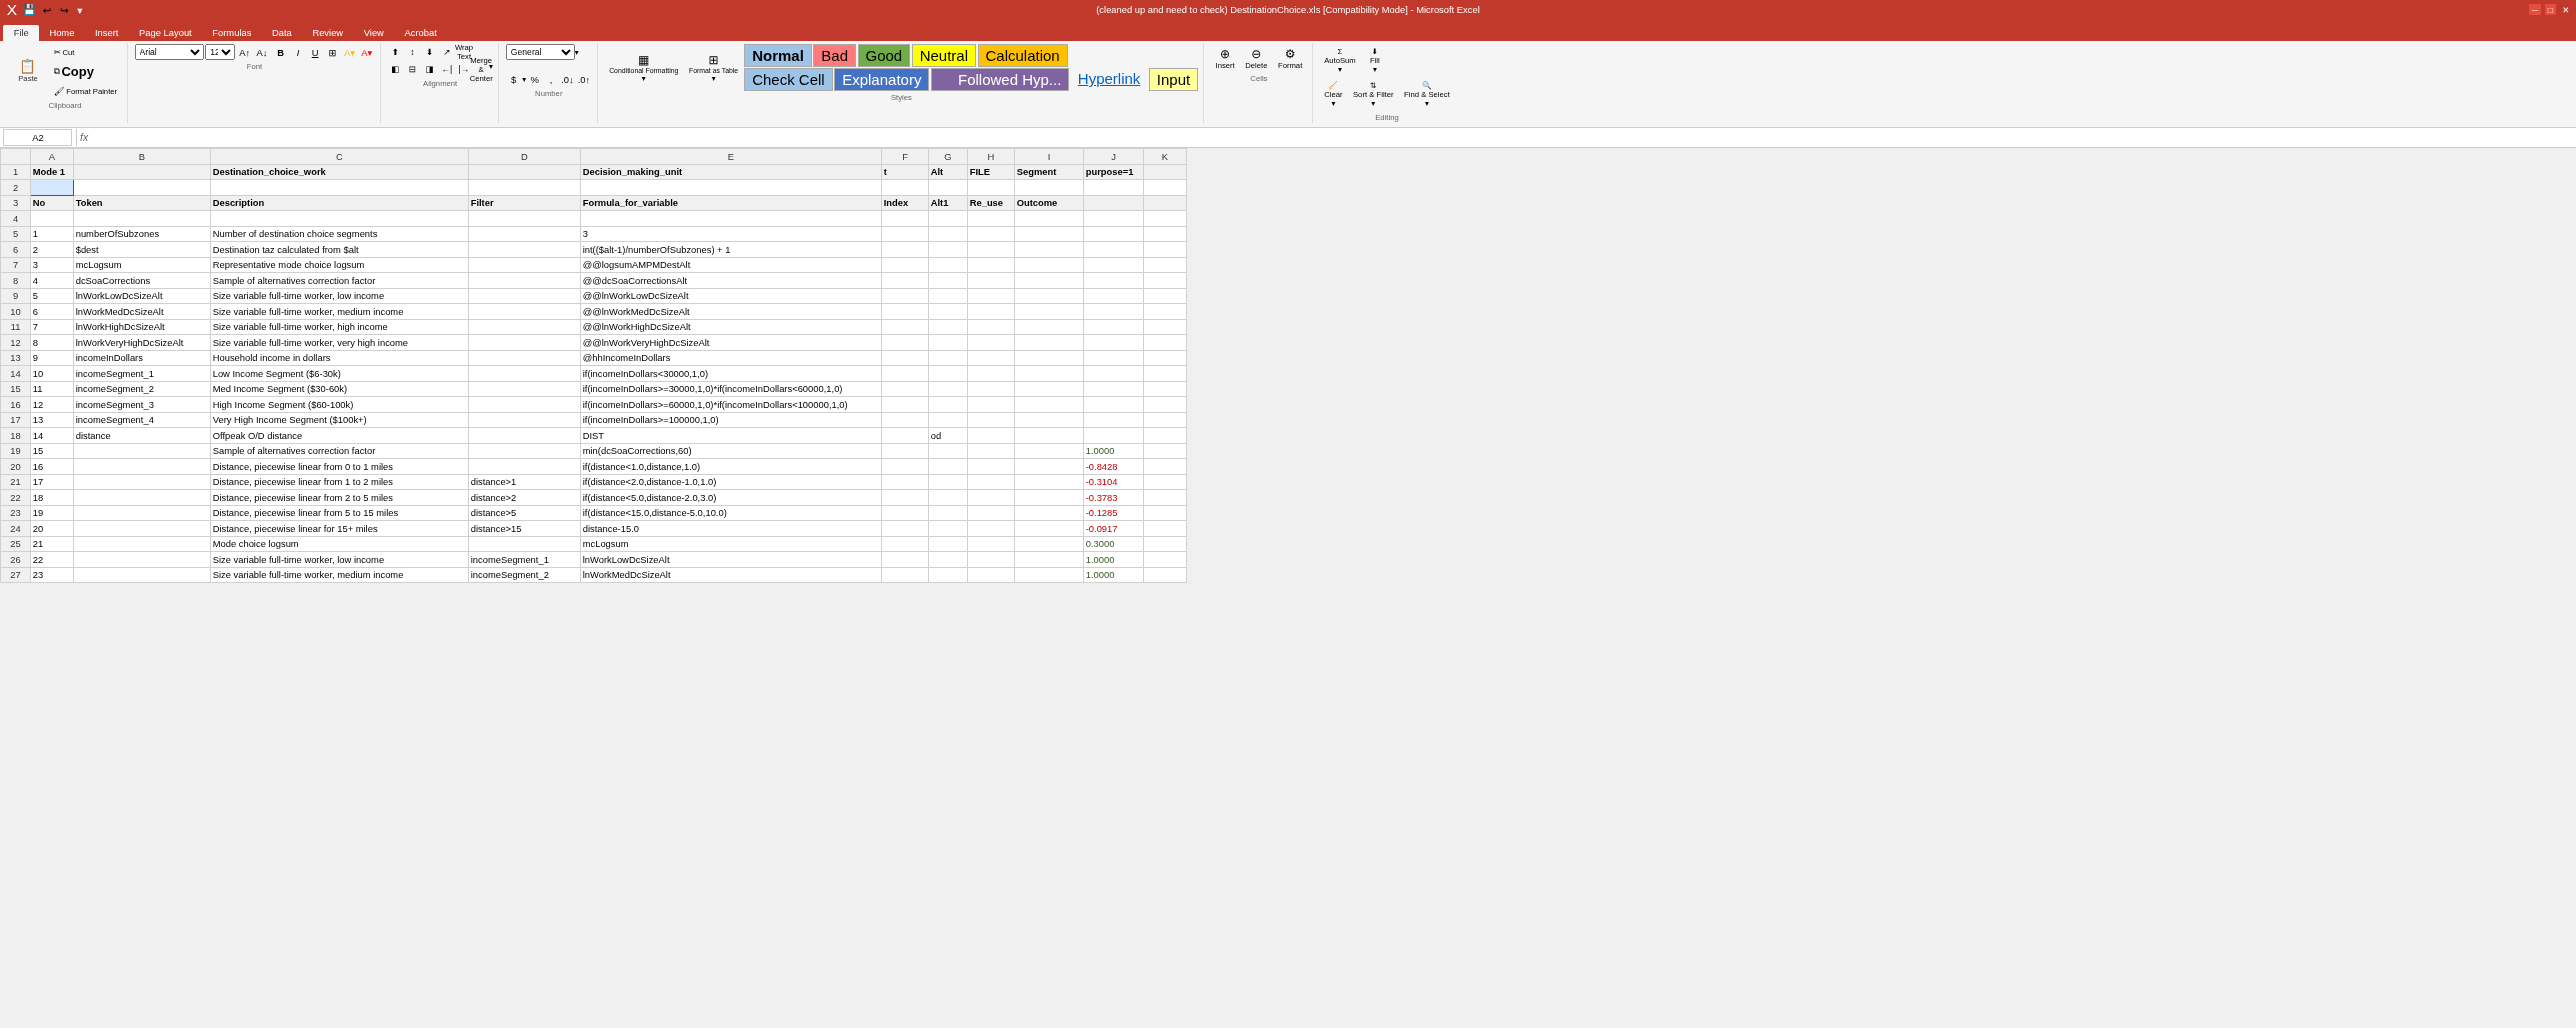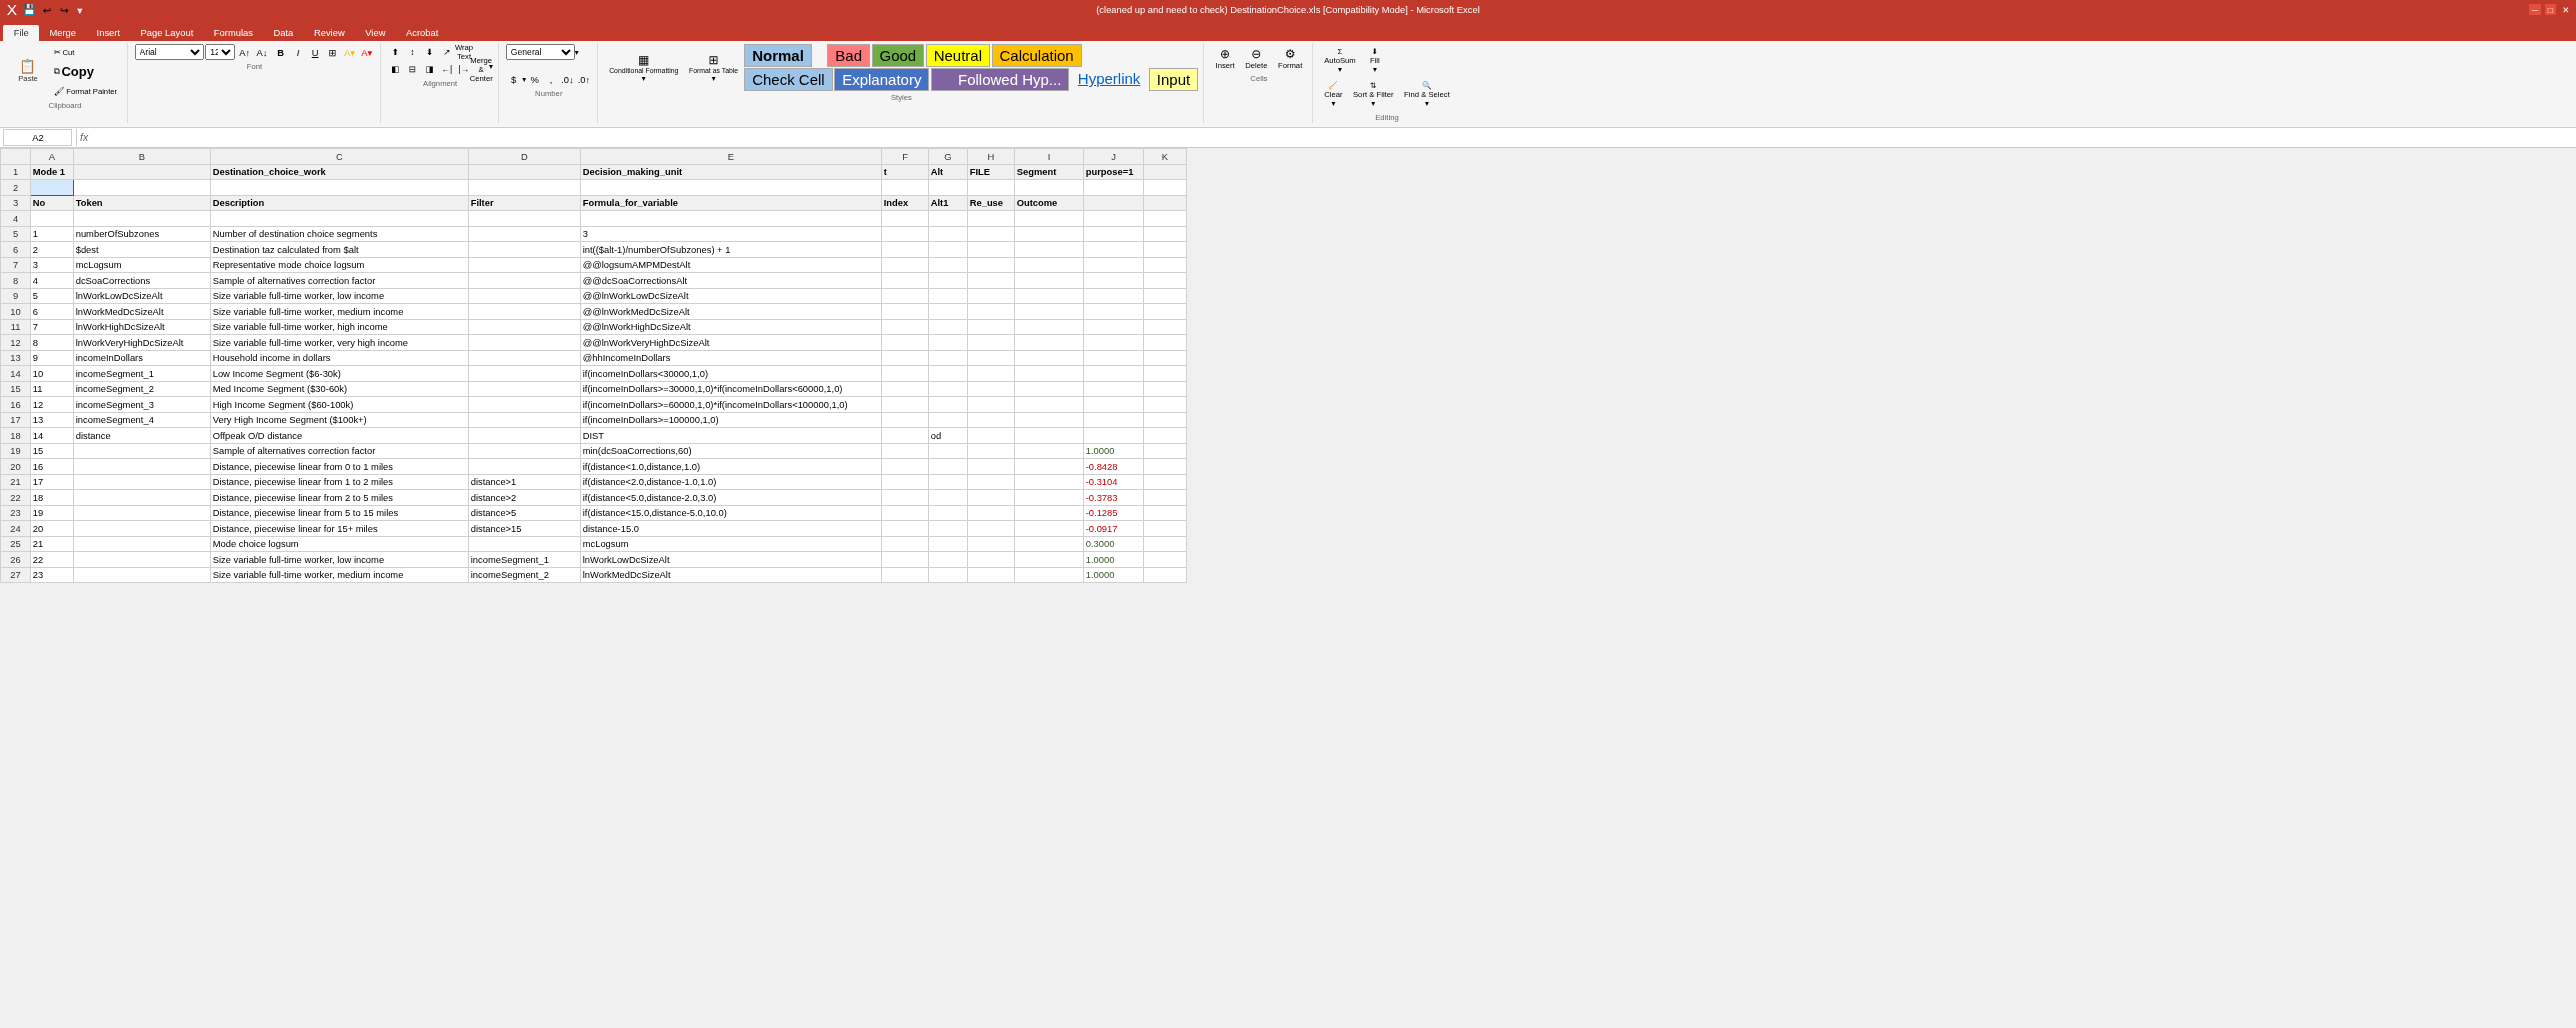--- a/index.html
+++ b/index.html
@@ -70,21 +70,21 @@
     .ribbon-btn .icon { font-size: 13.7px; line-height: 1; }
     .ribbon-btn .label { font-size: 7.7px; color: #333; margin-top: 0.9px; }
     .style-box {
       padding: 1.7px 6.9px;
       font-size: 15px;
       border: 0.9px solid #aaa;
       cursor: pointer;
       white-space: nowrap;
     }
     .style-normal { background: #9dc3e6; color: #000; font-weight: bold; }
-    .style-bad { background: #ff7b7b; color: #000; margin-left: 14px; }
+    .style-bad { background: #ff7b7b; color: #000; }
     .style-good { background: #70ad47; color: #000; }
     .style-neutral { background: #ffff00; color: #000; }
     .style-calculation { background: #ffc000; color: #000; }
     .style-explanatory { background: #4472c4; color: white; }
     .style-followed { background: #8064a2; color: white; padding-left: 26px; }
     .style-hyperlink { color: #0563c1; text-decoration: underline; background: none; border: none; }
     .style-input { background: #ffff99; color: #000; border: 0.9px solid #aaa; }
     .style-checkcell { background: #9dc3e6; color: #000; }
 
     
@@ -280,21 +280,21 @@
   <span style="font-size:9.4px;">(cleaned up and need to check) DestinationChoice.xls [Compatibility Mode] - Microsoft Excel</span>
   <div class="title-bar-controls">
     <div class="title-btn">─</div>
     <div class="title-btn">□</div>
     <div class="title-btn" style="background:#c0392b;">✕</div>
   </div>
 </div>
 
 <div class="ribbon-tabs">
   <button class="ribbon-tab active">File</button>
-  <button class="ribbon-tab">Merge</button>
+  <button class="ribbon-tab">Home</button>
   <button class="ribbon-tab">Insert</button>
   <button class="ribbon-tab">Page Layout</button>
   <button class="ribbon-tab">Formulas</button>
   <button class="ribbon-tab">Data</button>
   <button class="ribbon-tab">Review</button>
   <button class="ribbon-tab">View</button>
   <button class="ribbon-tab">Acrobat</button>
 </div>
 
 <div class="ribbon">

